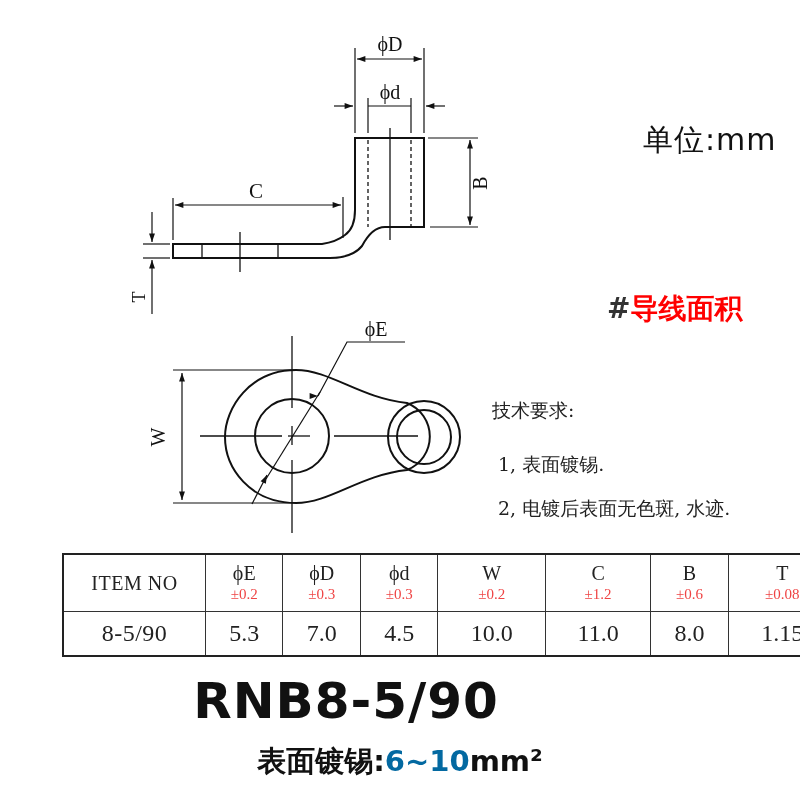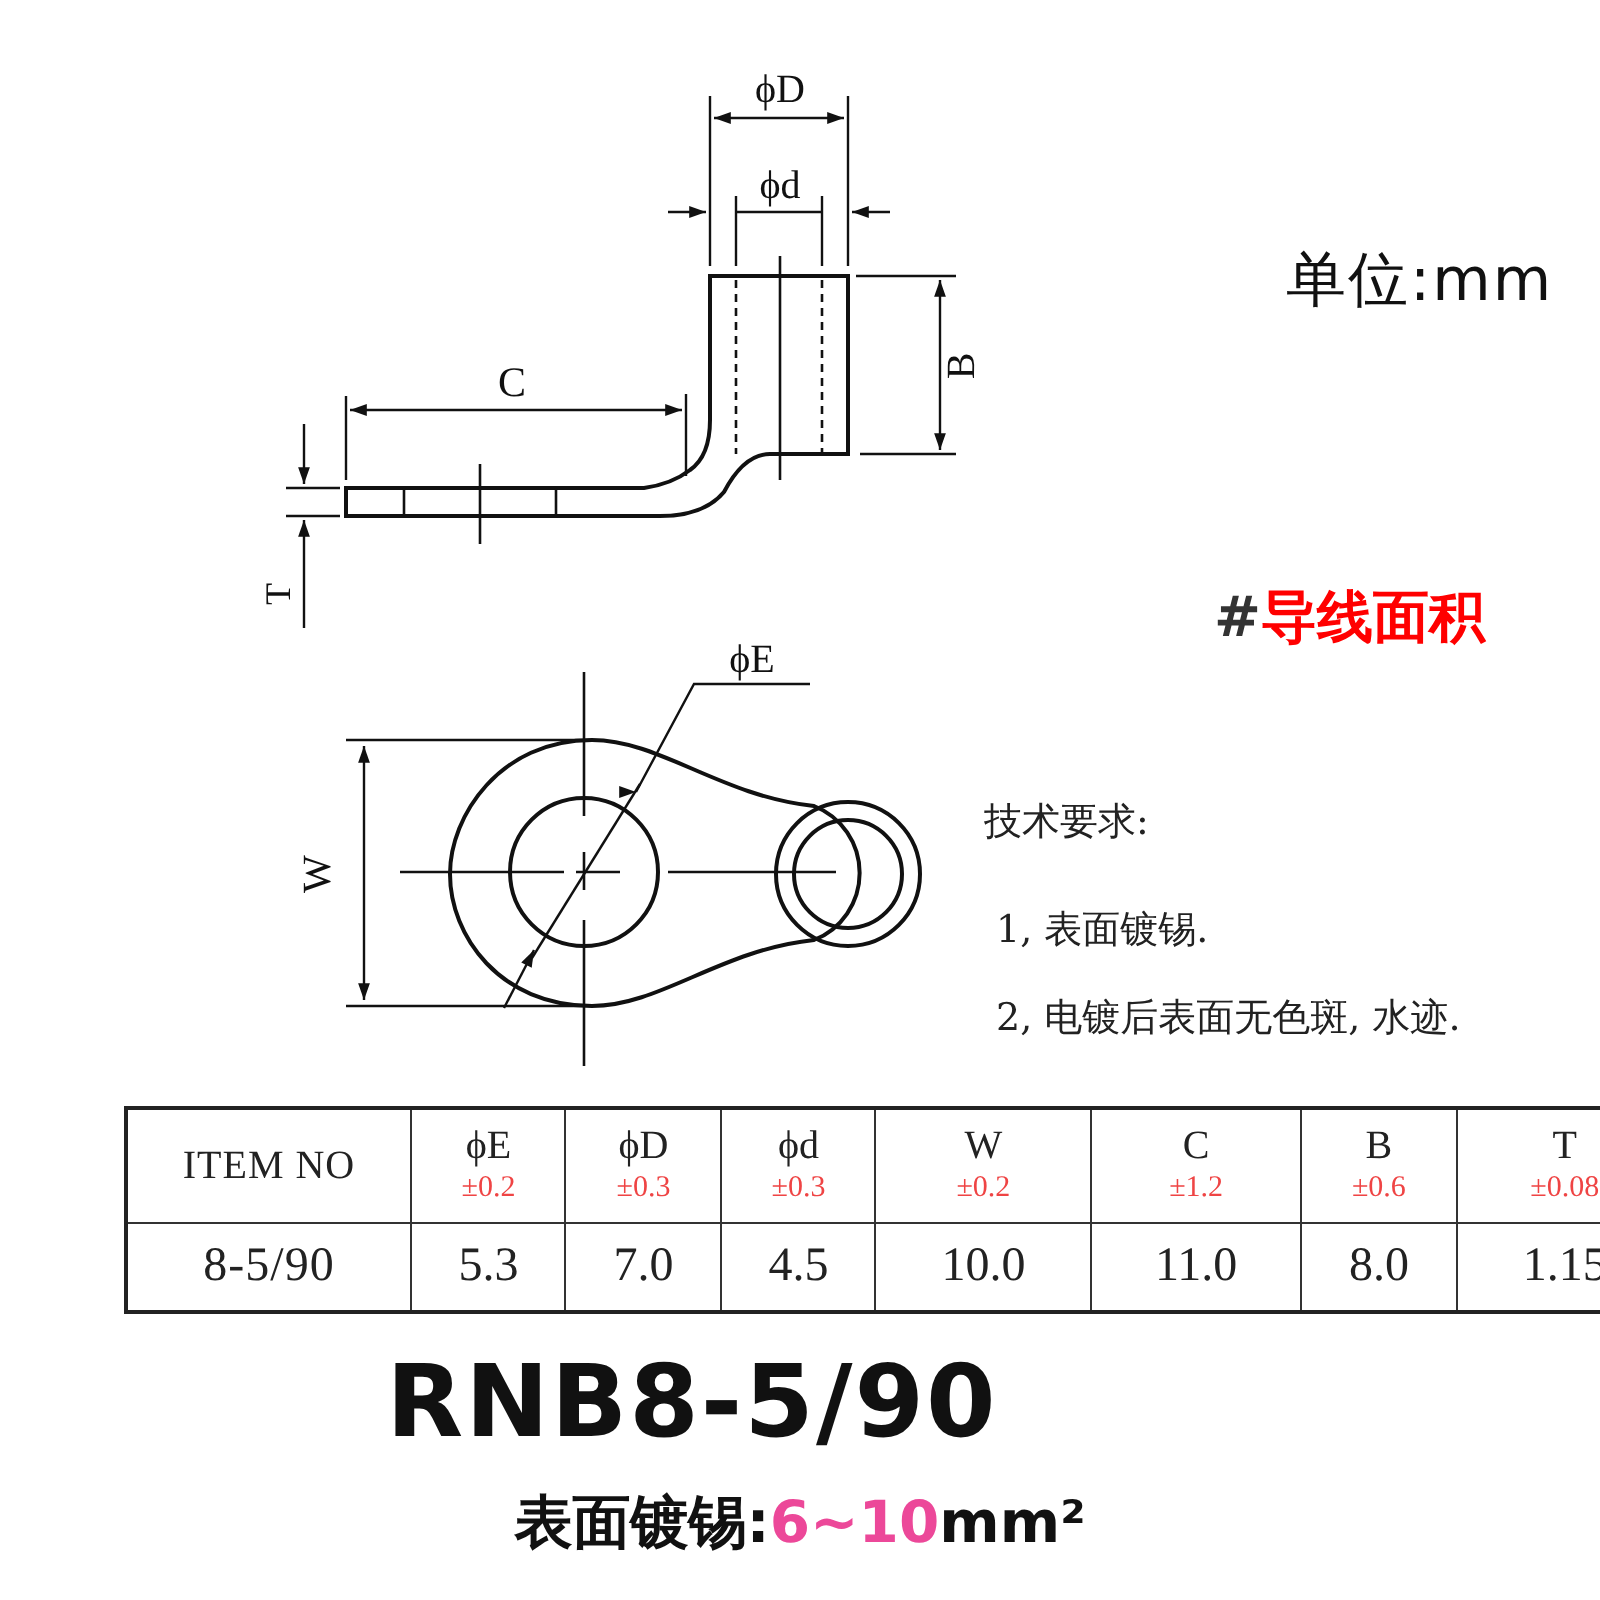--- a/index.html
+++ b/index.html
@@ -17,21 +17,21 @@
   .req-2 { left: 498px; top: 496px; }
   table.spec { position: absolute; left: 62px; top: 553px; width: 776px; border-collapse: collapse; border: 2px solid #222; font-family: "Liberation Serif", serif; color: #222; }
   table.spec td { border: 1px solid #333; text-align: center; padding: 0; }
   table.spec tr.head td { height: 56px; }
   table.spec tr.vals td { height: 43px; font-size: 24px; }
   .col-item { width: 141px; font-size: 20px; letter-spacing: 0.5px; }
   .dim-name { display: block; font-size: 20px; line-height: 22px; }
   .dim-tol { display: block; font-size: 15px; line-height: 20px; color: #ef4444; }
   .model { left: 0; width: 692px; top: 672px; text-align: center; font-family: "DejaVu Sans", sans-serif; font-weight: bold; font-size: 50px; color: #111; letter-spacing: 1px; }
   .wire { left: 0; width: 800px; top: 742px; text-align: center; font-family: "DejaVu Sans", sans-serif; font-weight: bold; font-size: 29px; color: #111; }
-  .wire .range { color: #ec4899; }
+  .wire .range { color: #0369a1; }
 </style>
 </head>
 <body>
 
 <svg class="drawing" viewBox="0 0 800 800" xmlns="http://www.w3.org/2000/svg">
   <defs>
     <marker id="arr" viewBox="0 0 10 10" refX="10" refY="5" markerWidth="9" markerHeight="7" orient="auto-start-reverse">
       <path d="M0,1.5 L10,5 L0,8.5 z" fill="#111"></path>
     </marker>
   </defs>

